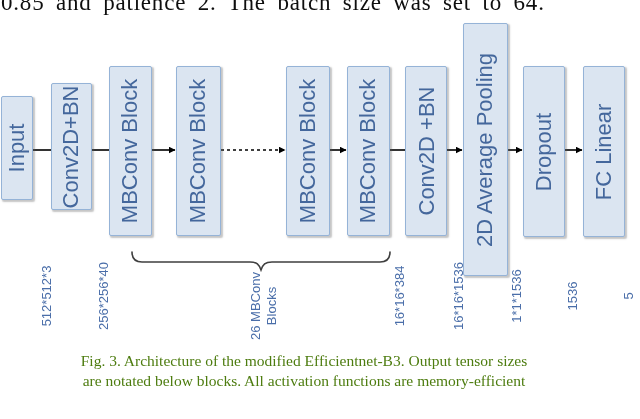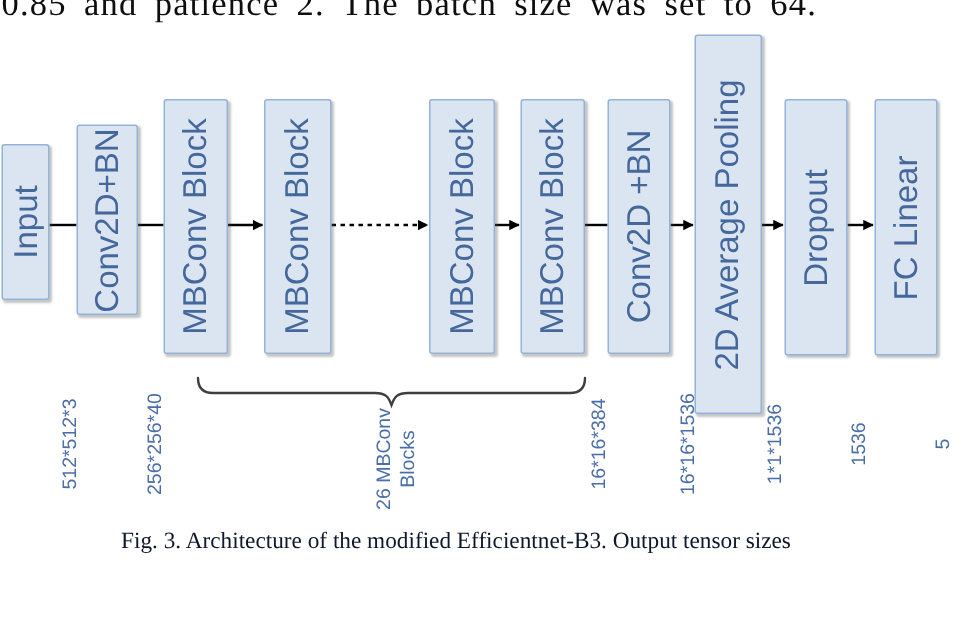--- a/index.html
+++ b/index.html
@@ -30,21 +30,21 @@
   }
   .brace-label {
     position:absolute; left:264px; top:306px;
     transform:translate(-50%,-50%) rotate(-90deg);
     text-align:center; font-size:13px; line-height:16px; color:#4a6ea9;
     white-space:nowrap;
   }
   .caption {
     position:absolute; top:351px; left:0; width:608px; text-align:center;
     font-family:"Liberation Serif", serif; font-size:15.5px;
-    line-height:19.5px; color:#0f172a;
+    line-height:19.5px; color:#4d7c0f;
   }
 </style>
 </head>
 <body>
 
 <div class="page">
 
   <div class="top-text">0.85 and patience 2. The batch size was set to 64.</div>
 
   <div>
@@ -108,15 +108,16 @@
       <span>Dropout</span>
     </div>
     <div class="block" style="left:583px;top:66px;width:42px;height:171px">
       <span>FC Linear</span>
     </div>
 
   </div>
 
   <div class="caption">
     <div>Fig. 3. Architecture of the modified Efficientnet-B3. Output tensor sizes</div>
+    <div>are notated below blocks. All activation functions are memory-efficient</div>
   </div>
 
 </div>
 
 </body></html>

